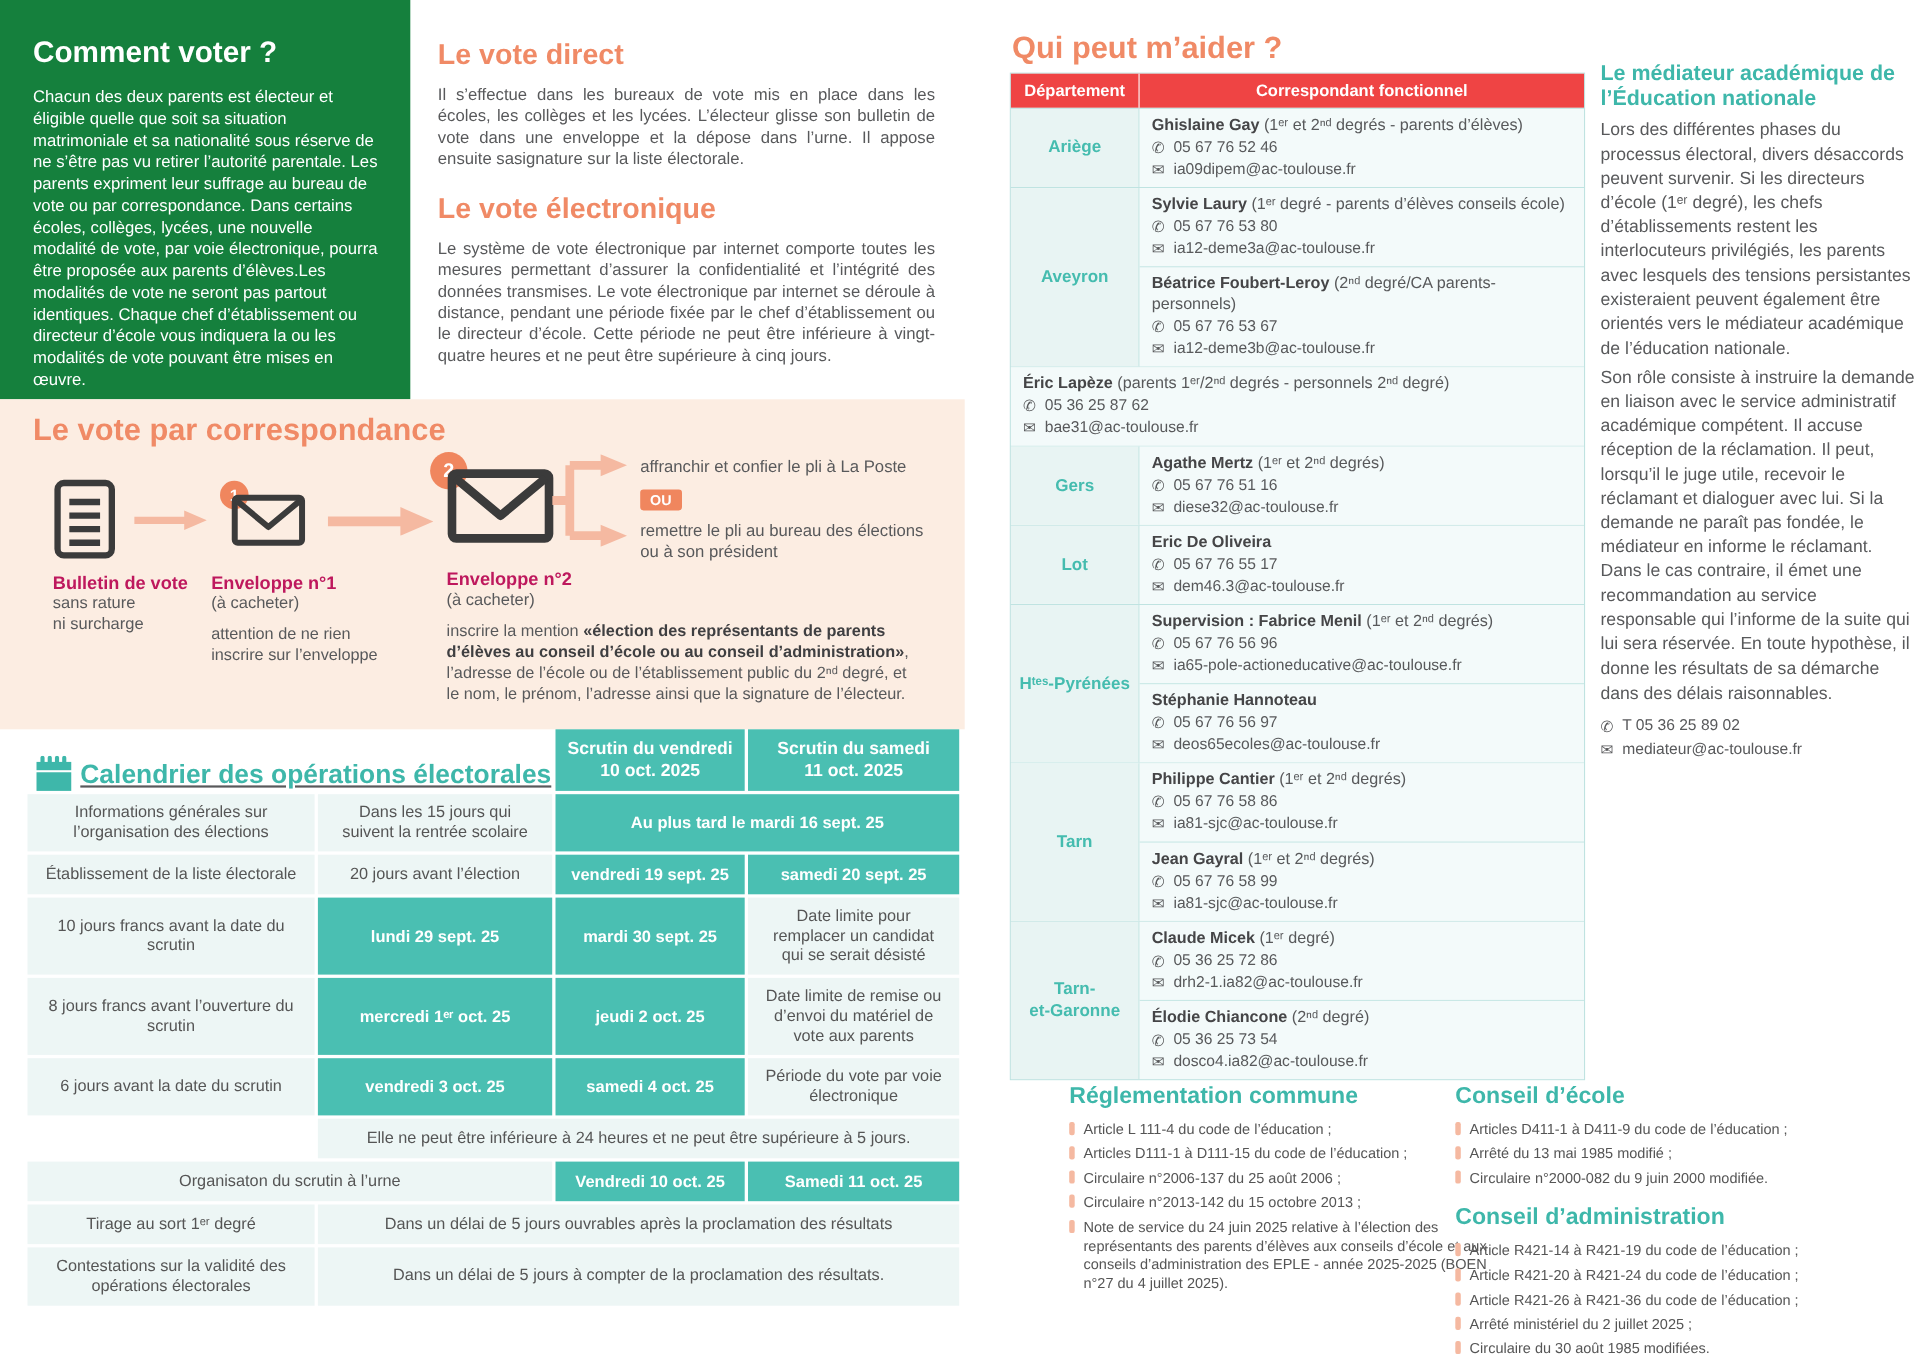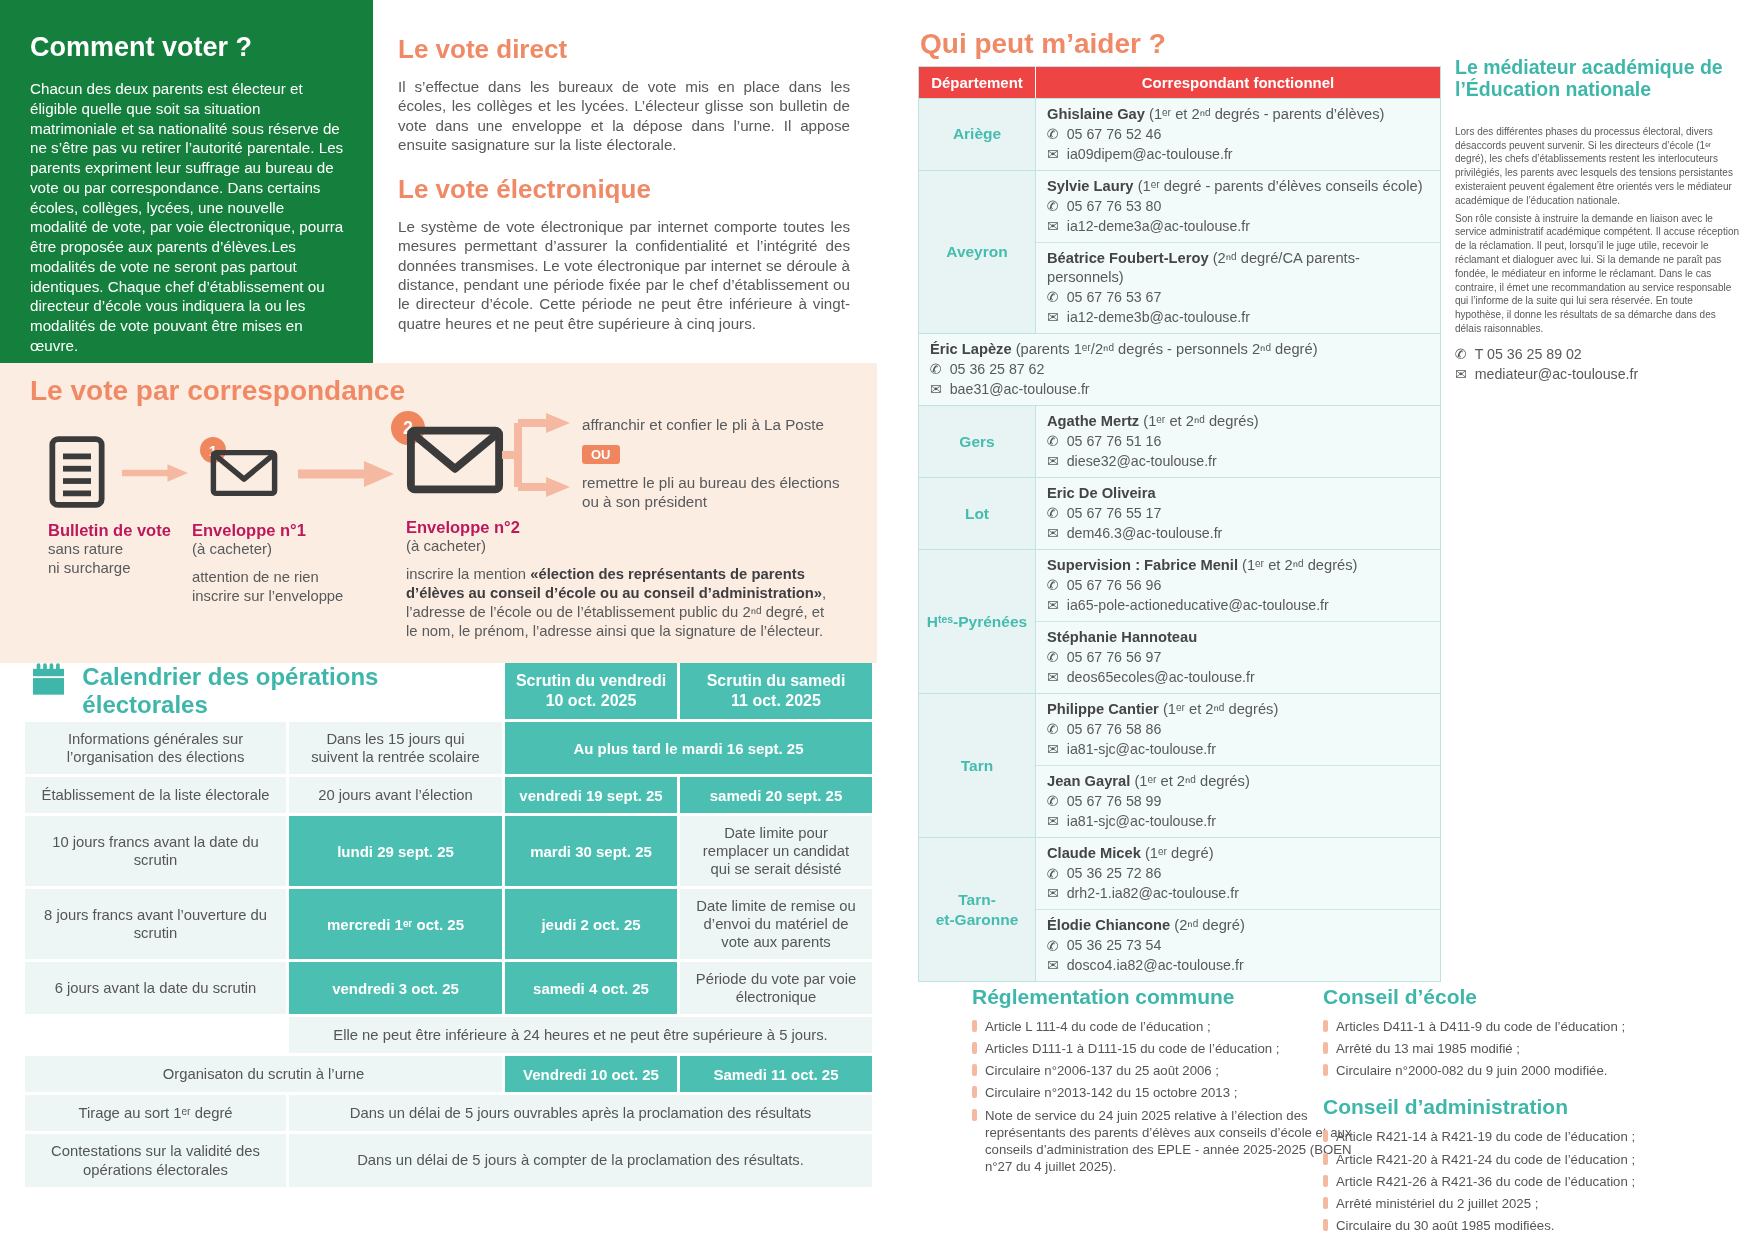--- a/index.html
+++ b/index.html
@@ -28,21 +28,21 @@
   .step-sub{font-size:15px;color:#58595B;white-space:pre-line;line-height:1.25;}
   .step-note{font-size:14.8px;color:#58595B;line-height:1.3;margin-top:9px;}
   .ou-badge{display:inline-block;background:#F0865E;color:#fff;font-weight:bold;font-size:13px;
     padding:2px 9px;border-radius:3px;}
   .opt-text{font-size:15.2px;color:#58595B;line-height:1.25;}
   .bold-seg{font-weight:bold;color:#3F3F41;}
 
   
   .calendar{position:absolute;left:25px;top:663px;width:853px;}
   .cal-grid{display:grid;grid-template-columns:261px 213px 172px 192px;gap:3px;}
-  .cal-title-cell{grid-column:1/3;display:flex;align-items:flex-start;gap:18px;padding-left:8px;}
+  .cal-title-cell{grid-column:1/3;display:flex;align-items:flex-end;gap:8px;padding-left:8px;text-decoration:underline;}
   .cal-title{color:#3EB7AA;font-size:24px;font-weight:bold;}
   .cal-dh{background:#4ABFB2;color:#fff;font-size:16px;font-weight:bold;text-align:center;
     display:flex;align-items:center;justify-content:center;white-space:pre-line;line-height:1.25;padding:8px 4px;min-height:40px;}
   .cal-cell{background:#EDF6F5;color:#555;font-size:14.8px;line-height:1.22;text-align:center;
     display:flex;align-items:center;justify-content:center;padding:8px 12px;box-sizing:border-box;min-height:36px;}
   .cal-date{background:#4ABFB2;color:#fff;font-size:15px;font-weight:bold;text-align:center;
     display:flex;align-items:center;justify-content:center;padding:6px 6px;box-sizing:border-box;min-height:36px;}
   .span34{grid-column:3/5;}
   .span24{grid-column:2/5;}
   .span12{grid-column:1/3;}
@@ -60,22 +60,22 @@
   .contacts{flex:1;background:#F3FAFA;display:flex;flex-direction:column;}
   .contact{padding:6px 11px 7px;border-top:1px solid #C9E8E6;}
   .contact:first-child{border-top:none;}
   .cname{font-weight:bold;color:#454547;font-size:14.7px;line-height:1.3;}
   .cdetail{font-weight:normal;color:#58595B;}
   .cline{font-size:14.2px;color:#58595B;display:flex;gap:8px;align-items:center;margin-top:1px;line-height:1.3;}
   .gicon{color:#58595B;font-size:14px;}
 
   
   .mediateur{position:absolute;left:1455px;top:56px;width:288px;}
-  .med-h{color:#3EB7AA;font-size:19.5px;font-weight:bold;line-height:1.15;margin:0 0 24px;}
-  .mediateur p{font-size:10px;line-height:1.38;margin:0 0 4px;}
+  .med-h{color:#3EB7AA;font-size:19.5px;font-weight:bold;line-height:1.15;margin:0 0 7px;}
+  .mediateur p{font-size:16px;line-height:1.38;margin:0 0 4px;}
   .med-contact{margin-top:10px;font-size:14.2px;display:flex;gap:8px;align-items:center;}
 
   
   .ref-h{color:#3EB7AA;font-size:21px;font-weight:bold;margin:0 0 9px;}
   .reg{position:absolute;left:972px;top:985px;width:398px;}
   .right-refs{position:absolute;left:1323px;top:985px;width:345px;}
   .ref-item{display:flex;gap:8px;font-size:13.2px;line-height:1.3;margin-bottom:5px;color:#555;}
   .bullet{flex:none;width:5px;height:12px;border-radius:2px;background:#F5B9A1;margin-top:2px;}
   .ref-block2{margin-top:16px;}
 </style>

